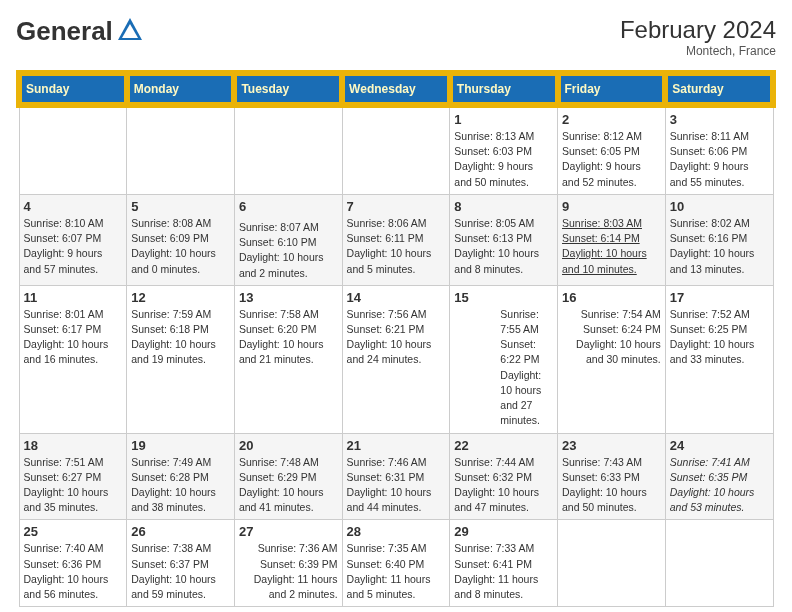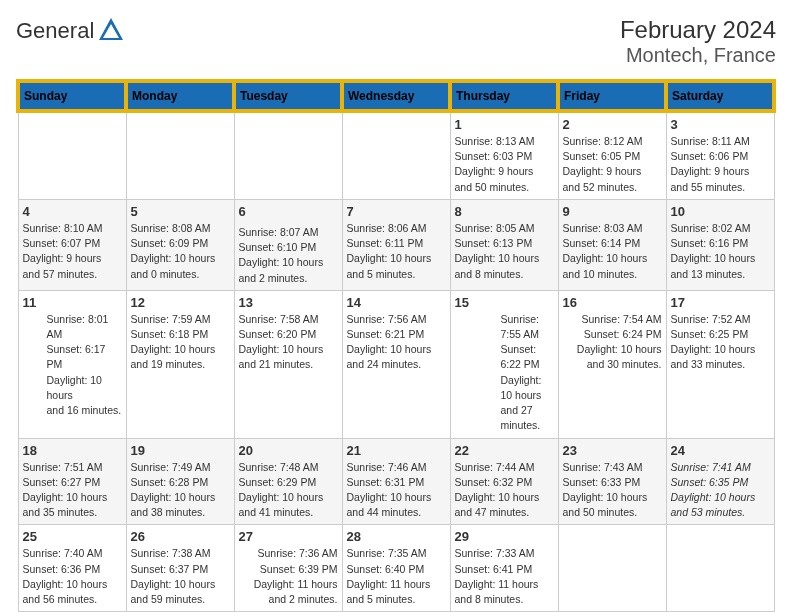--- a/index.html
+++ b/index.html
@@ -14,53 +14,53 @@
       display: flex;
       justify-content: space-between;
       align-items: flex-start;
       margin-bottom: 12px;
     }
     .logo {
       display: flex;
       align-items: center;
     }
     .logo-text {
-      font-size: 22px;
-      font-weight: normal;
+      font-size: 26px;
+      font-weight: bold;
       line-height: 1.1;
     }
     .logo-general { color: #333; }
     .logo-icon {
       width: 28px;
       height: 28px;
       margin-left: 2px;
     }
     .title-block { text-align: right; }
     .month-title {
       font-size: 24px;
       font-weight: 300;
       color: #333;
     }
     .location {
-      font-size: 20px;
+      font-size: 12px;
       color: #555;
     }
     table {
       width: 100%;
       border-collapse: collapse;
       font-size: 11px;
     }
     thead th {
       background: #1a6db5;
-      color: #000000;
+      color: #fef9c3;
       padding: 6px 4px;
       text-align: left;
       font-weight: bold;
       font-size: 12px;
-      border: 4px solid #eab308;
+      border: 6px solid #eab308;
     }
     tbody td {
       border: 1px solid #ccc;
       vertical-align: top;
       padding: 4px;
       height: 80px;
       width: calc(100% / 7);
       color: #333;
     }
     tbody tr:nth-child(even) td {
@@ -175,37 +175,37 @@
         </td>
         <td>
           <span class="day-number">8</span>
           <div class="day-info" style="white-space: pre-line;">Sunrise: 8:05 AM
 Sunset: 6:13 PM
 Daylight: 10 hours
 and 8 minutes.</div>
         </td>
         <td>
           <span class="day-number">9</span>
-          <div class="day-info" style="white-space: pre-line;">Sunrise: 8:03 AM
+          <div class="day-info" style="white-space: pre-line; text-decoration: underline;">Sunrise: 8:03 AM
 Sunset: 6:14 PM
 Daylight: 10 hours
 and 10 minutes.</div>
         </td>
         <td>
           <span class="day-number">10</span>
           <div class="day-info" style="white-space: pre-line;">Sunrise: 8:02 AM
 Sunset: 6:16 PM
 Daylight: 10 hours
 and 13 minutes.</div>
         </td>
       </tr>
       <tr>
         <td>
           <span class="day-number">11</span>
-          <div class="day-info" style="white-space: pre-line; margin-left: 24px;">Sunrise: 8:01 AM
+          <div class="day-info" style="white-space: pre-line;">Sunrise: 8:01 AM
 Sunset: 6:17 PM
 Daylight: 10 hours
 and 16 minutes.</div>
         </td>
         <td>
           <span class="day-number">12</span>
           <div class="day-info" style="white-space: pre-line;">Sunrise: 7:59 AM
 Sunset: 6:18 PM
 Daylight: 10 hours
 and 19 minutes.</div>

